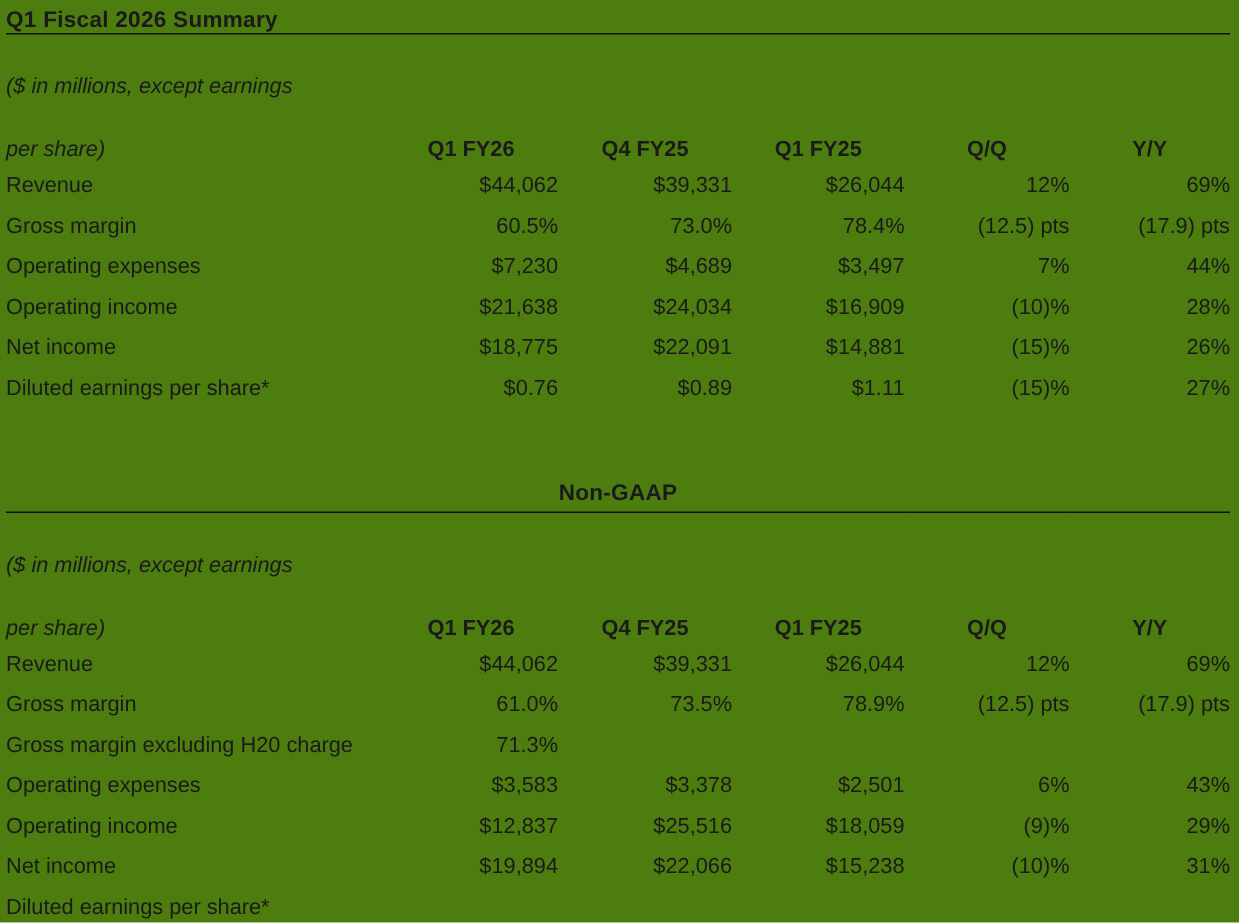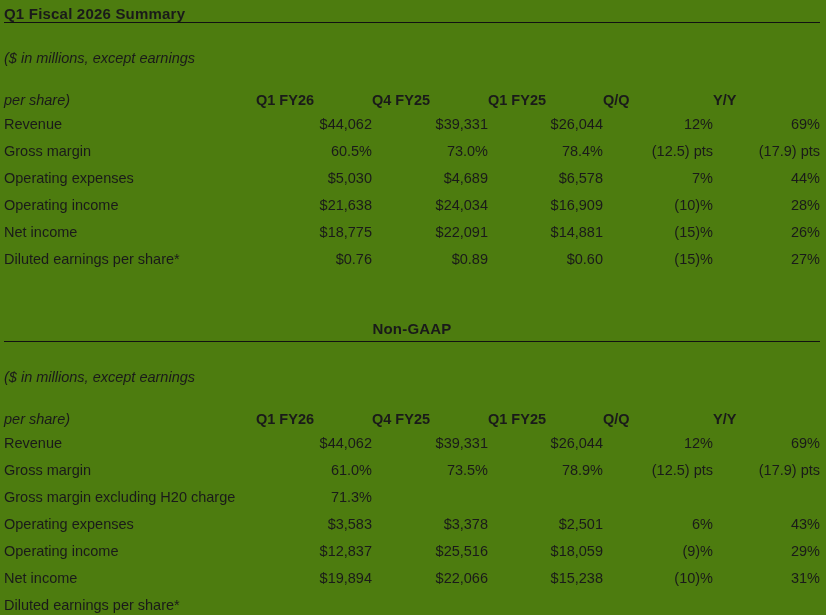--- a/index.html
+++ b/index.html
@@ -52,21 +52,21 @@
   }
   .note-line {
     font-style: italic;
     font-weight: normal;
     line-height: 22px;
     text-align: left;
     white-space: nowrap;
     margin-top: 20px;
   }
   th.col-h {
-    text-align: left;
+    text-align: center;
     font-weight: bold;
     line-height: 22px;
     white-space: nowrap;
   }
   tbody td {
     line-height: 27px;
     white-space: nowrap;
   }
   td.lbl { text-align: left; }
   td.val { text-align: right; }
@@ -114,23 +114,23 @@
         <tr>
           <td class="lbl">Gross margin</td>
           <td class="val">60.5%</td>
           <td class="val">73.0%</td>
           <td class="val">78.4%</td>
           <td class="val">(12.5) pts</td>
           <td class="val">(17.9) pts</td>
         </tr>
         <tr>
           <td class="lbl">Operating expenses</td>
-          <td class="val">$5,030</td>
+          <td class="val">$7,230</td>
           <td class="val">$4,689</td>
-          <td class="val">$6,578</td>
+          <td class="val">$3,497</td>
           <td class="val">7%</td>
           <td class="val">44%</td>
         </tr>
         <tr>
           <td class="lbl">Operating income</td>
           <td class="val">$21,638</td>
           <td class="val">$24,034</td>
           <td class="val">$16,909</td>
           <td class="val">(10)%</td>
           <td class="val">28%</td>
@@ -140,21 +140,21 @@
           <td class="val">$18,775</td>
           <td class="val">$22,091</td>
           <td class="val">$14,881</td>
           <td class="val">(15)%</td>
           <td class="val">26%</td>
         </tr>
         <tr>
           <td class="lbl">Diluted earnings per share*</td>
           <td class="val">$0.76</td>
           <td class="val">$0.89</td>
-          <td class="val">$0.60</td>
+          <td class="val">$1.11</td>
           <td class="val">(15)%</td>
           <td class="val">27%</td>
         </tr>
       </tbody>
     </table>
   </div>
 
   <div>
     <div class="section-heading heading-nongaap">Non-GAAP</div>
     <table class="fin">

